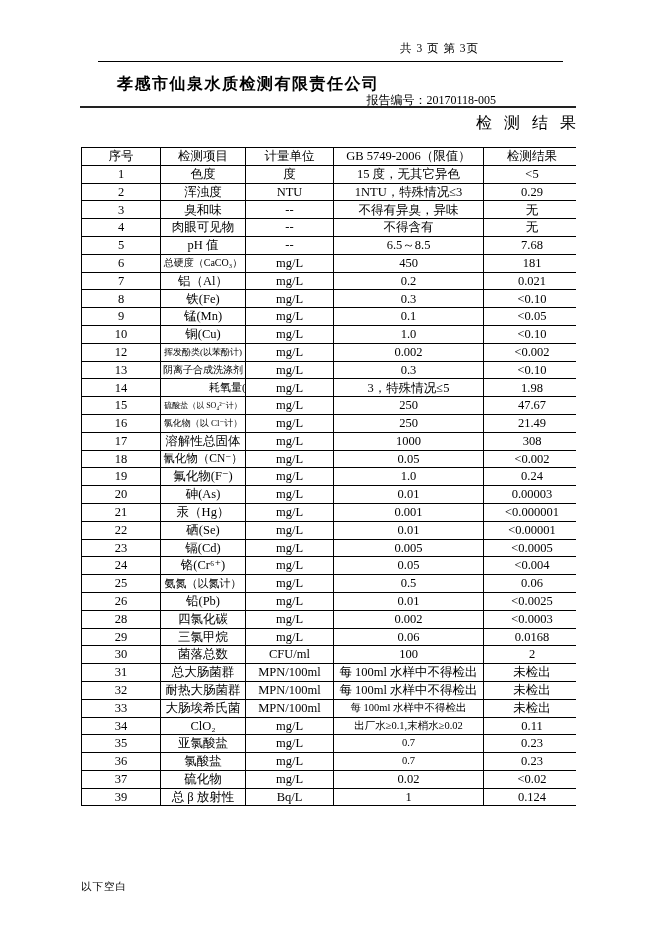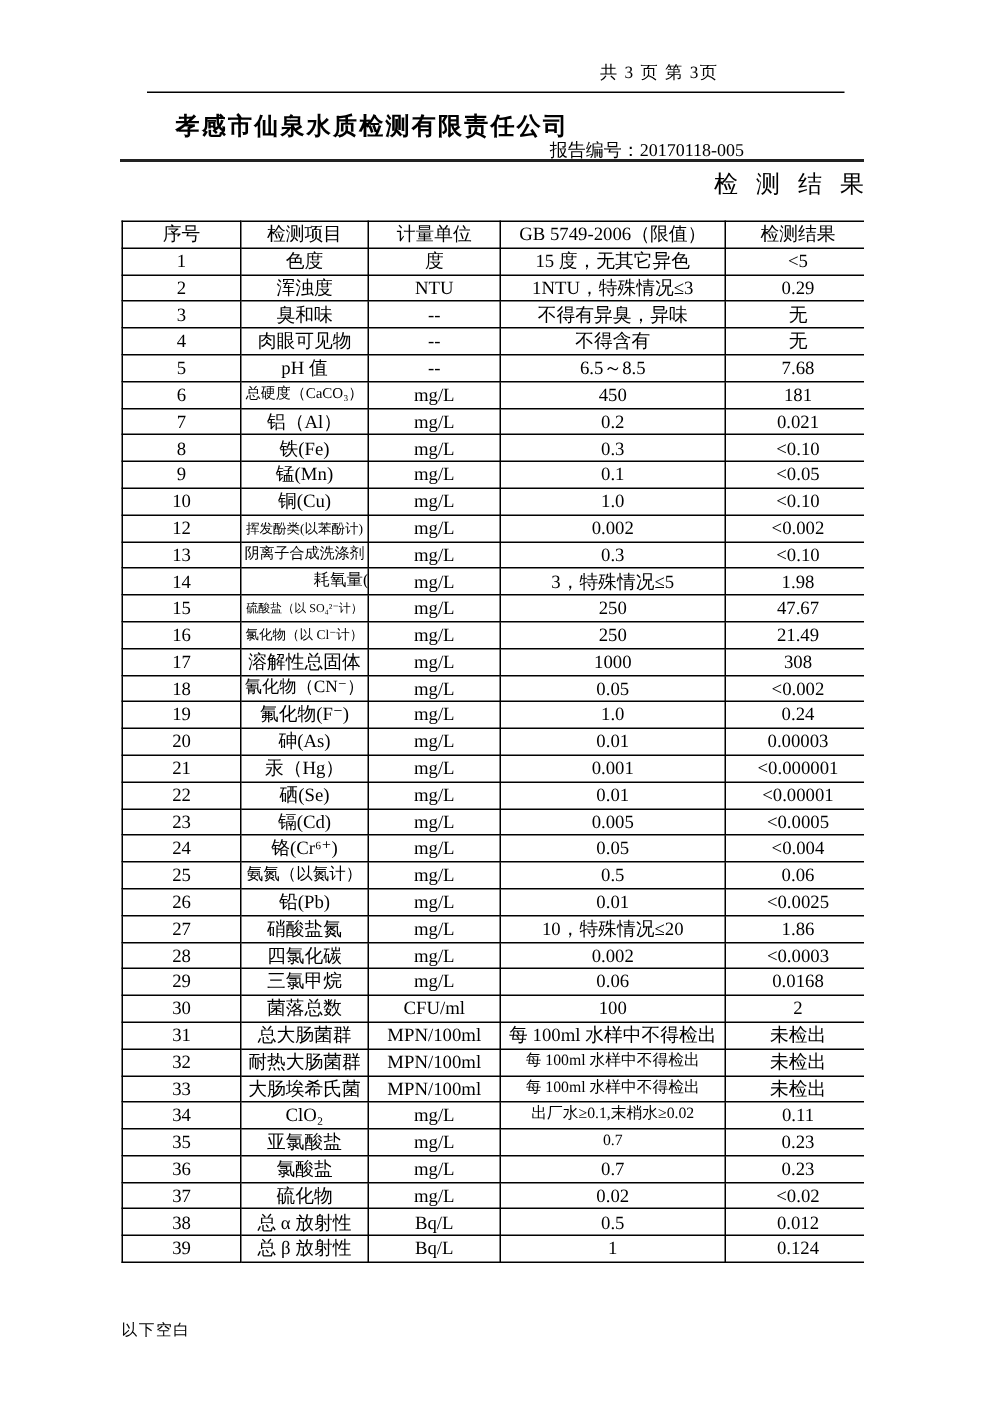--- a/index.html
+++ b/index.html
@@ -266,27 +266,20 @@
           <td>0.06</td>
         </tr>
         <tr>
           <td>26</td>
           <td>铅(Pb)</td>
           <td>mg/L</td>
           <td>0.01</td>
           <td>&lt;0.0025</td>
         </tr>
         <tr>
-          <td>27</td>
-          <td>硝酸盐氮</td>
-          <td>mg/L</td>
-          <td>10，特殊情况≤20</td>
-          <td>1.86</td>
-        </tr>
-        <tr>
           <td>28</td>
           <td>四氯化碳</td>
           <td>mg/L</td>
           <td>0.002</td>
           <td>&lt;0.0003</td>
         </tr>
         <tr>
           <td>29</td>
           <td>三氯甲烷</td>
           <td>mg/L</td>
@@ -343,27 +336,20 @@
           <td>0.23</td>
         </tr>
         <tr>
           <td>37</td>
           <td>硫化物</td>
           <td>mg/L</td>
           <td>0.02</td>
           <td>&lt;0.02</td>
         </tr>
         <tr>
-          <td>38</td>
-          <td>总 α 放射性</td>
-          <td>Bq/L</td>
-          <td>0.5</td>
-          <td>0.012</td>
-        </tr>
-        <tr>
           <td>39</td>
           <td>总 β 放射性</td>
           <td>Bq/L</td>
           <td>1</td>
           <td>0.124</td>
         </tr>
       </tbody>
   </table>
 
   <div class="footer-note">以下空白</div>

